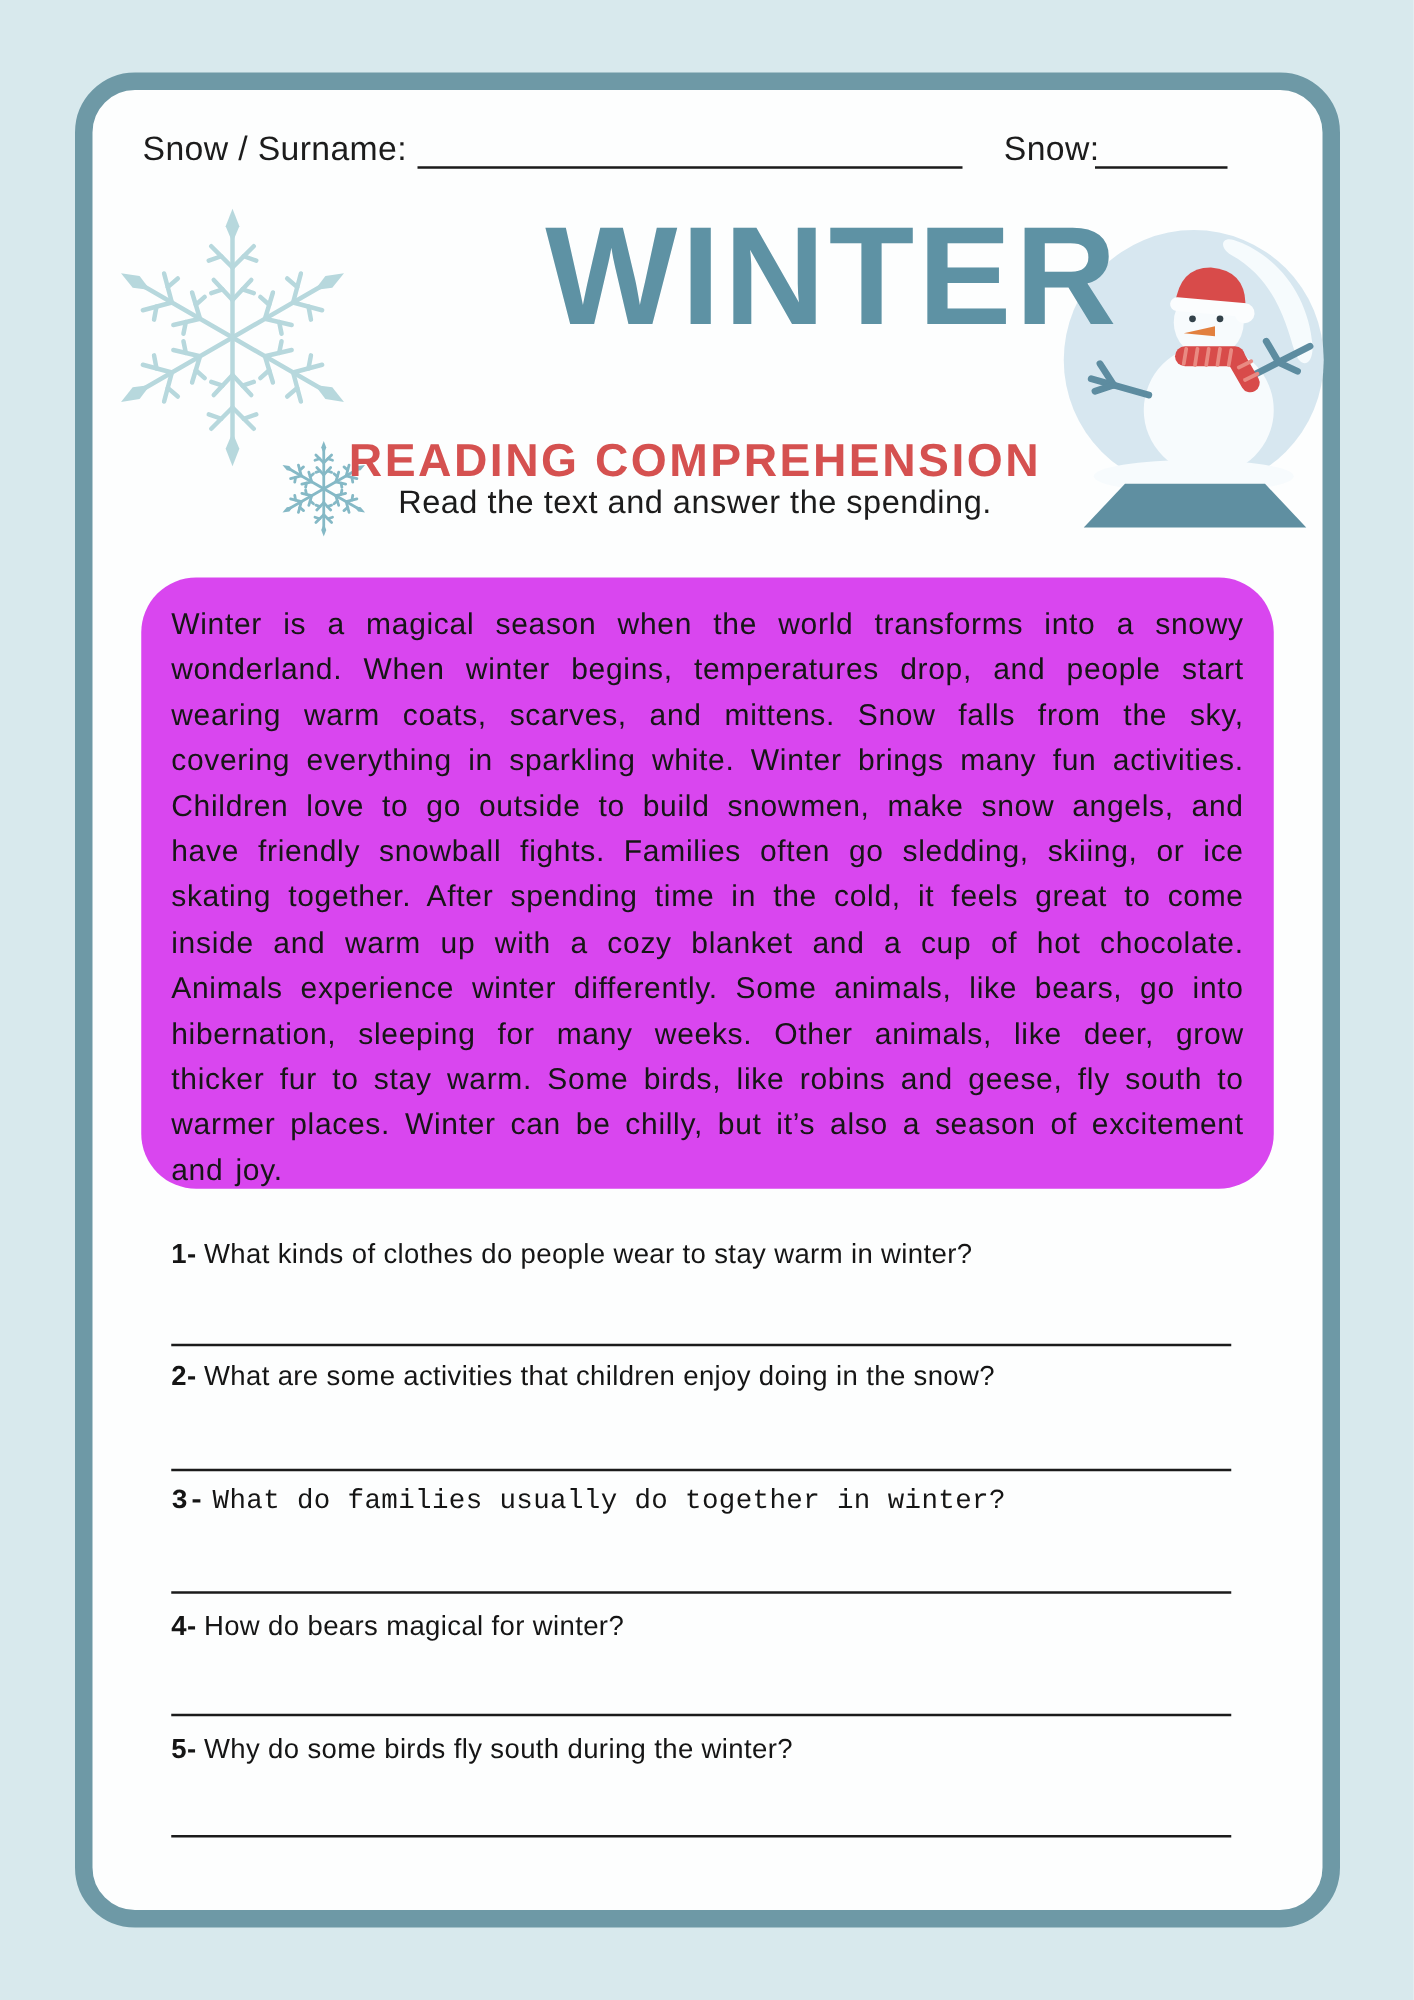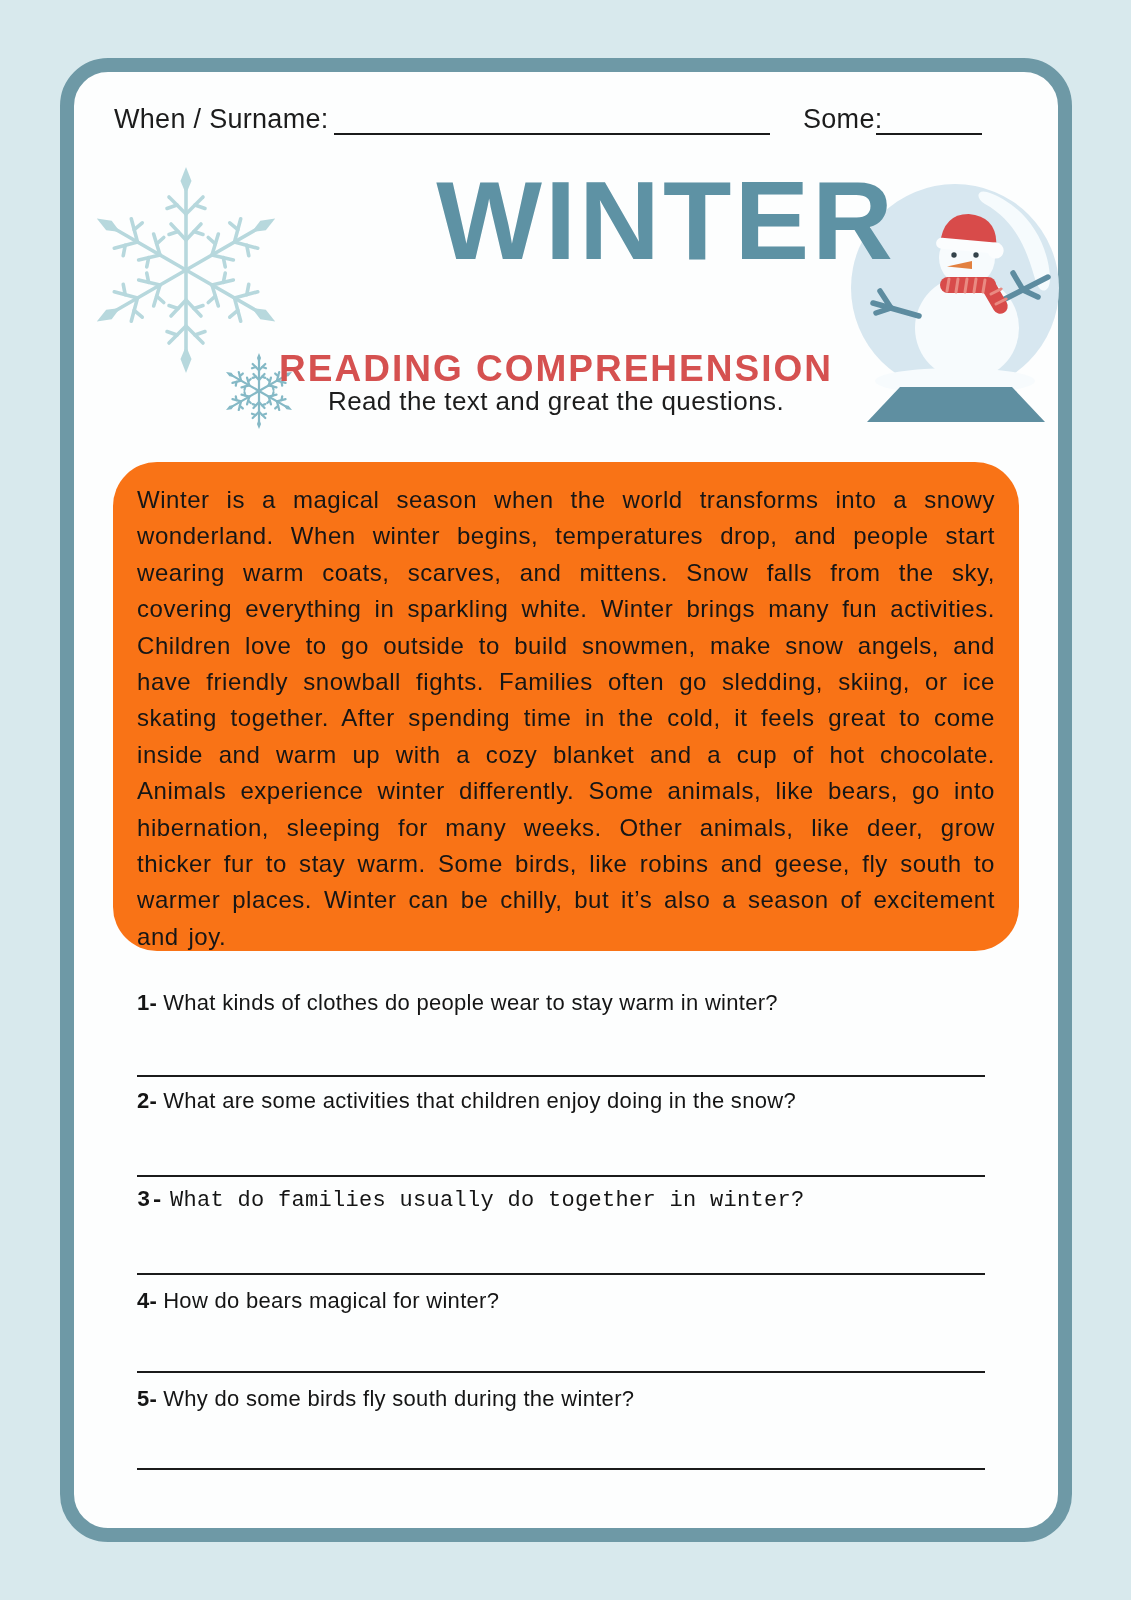--- a/index.html
+++ b/index.html
@@ -48,21 +48,21 @@
   .instruction {
     left: 216px; top: 386px; width: 680px;
     text-align: center;
     font-size: 26px; letter-spacing: 0.4px;
     color: #1c1c1c;
   }
 
   
   .passage-box {
     left: 113px; top: 462px; width: 906px; height: 489px;
-    background: #f97316;
+    background: #d946ef;
     border-radius: 44px;
     padding: 20px 24px;
   }
   .passage-text {
     font-size: 24px; line-height: 36.4px;
     letter-spacing: 0.55px; word-spacing: 2.5px;
     text-align: justify;
     color: #161616;
   }
 
@@ -80,23 +80,23 @@
   .flake-large { left: 85px;  top: 163px; color: #b7d8dd; }
   .flake-small { left: 219px; top: 349px; color: #85b9c6; }
   .snow-globe  { left: 845px; top: 176px; }
   svg { display: block; }
 </style>
 </head>
 <body>
 
 <div class="card"></div>
 
-<div class="abs hdr-label name-label">When / Surname:</div>
+<div class="abs hdr-label name-label">Snow / Surname:</div>
 <div class="abs write-line name-line"></div>
-<div class="abs hdr-label date-label">Some:</div>
+<div class="abs hdr-label date-label">Snow:</div>
 <div class="abs write-line date-line"></div>
 
 <div class="abs flake-large">
   <svg width="202" height="214" viewBox="0 0 202 214" aria-hidden="true">
     <defs>
       <g id="armL" stroke="currentColor" stroke-width="3.6" stroke-linecap="round" fill="none">
         <line x1="0" y1="0" x2="0" y2="-90"></line>
         <polygon points="0,-103 5.5,-89 0,-76 -5.5,-89" fill="currentColor" stroke="none"></polygon>
         <line x1="0" y1="-30" x2="-15" y2="-46"></line>
         <line x1="0" y1="-30" x2="15" y2="-46"></line>
@@ -192,21 +192,21 @@
         <path d="M140 104 l-2 12"></path>
         <path d="M146 118 l10 -5"></path>
         <path d="M151 128 l10 -5"></path>
       </g>
     </g>
   </svg>
 </div>
 
 <div class="abs winter-title">WINTER</div>
 <div class="abs winter-subtitle">READING COMPREHENSION</div>
-<div class="abs instruction">Read the text and great the questions.</div>
+<div class="abs instruction">Read the text and answer the spending.</div>
 
 <div class="abs passage-box">
   <div class="passage-text">Winter is a magical season when the world transforms into a snowy wonderland. When winter begins, temperatures drop, and people start wearing warm coats, scarves, and mittens. Snow falls from the sky, covering everything in sparkling white. Winter brings many fun activities. Children love to go outside to build snowmen, make snow angels, and have friendly snowball fights. Families often go sledding, skiing, or ice skating together. After spending time in the cold, it feels great to come inside and warm up with a cozy blanket and a cup of hot chocolate. Animals experience winter differently. Some animals, like bears, go into hibernation, sleeping for many weeks. Other animals, like deer, grow thicker fur to stay warm. Some birds, like robins and geese, fly south to warmer places. Winter can be chilly, but it’s also a season of excitement and joy.</div>
 </div>
 
 <div class="abs question q1">
   <span class="num">1-</span><span>What kinds of clothes do people wear to stay warm in winter?</span>
 </div>
 <div class="abs write-line answer-line l1"></div>
 

